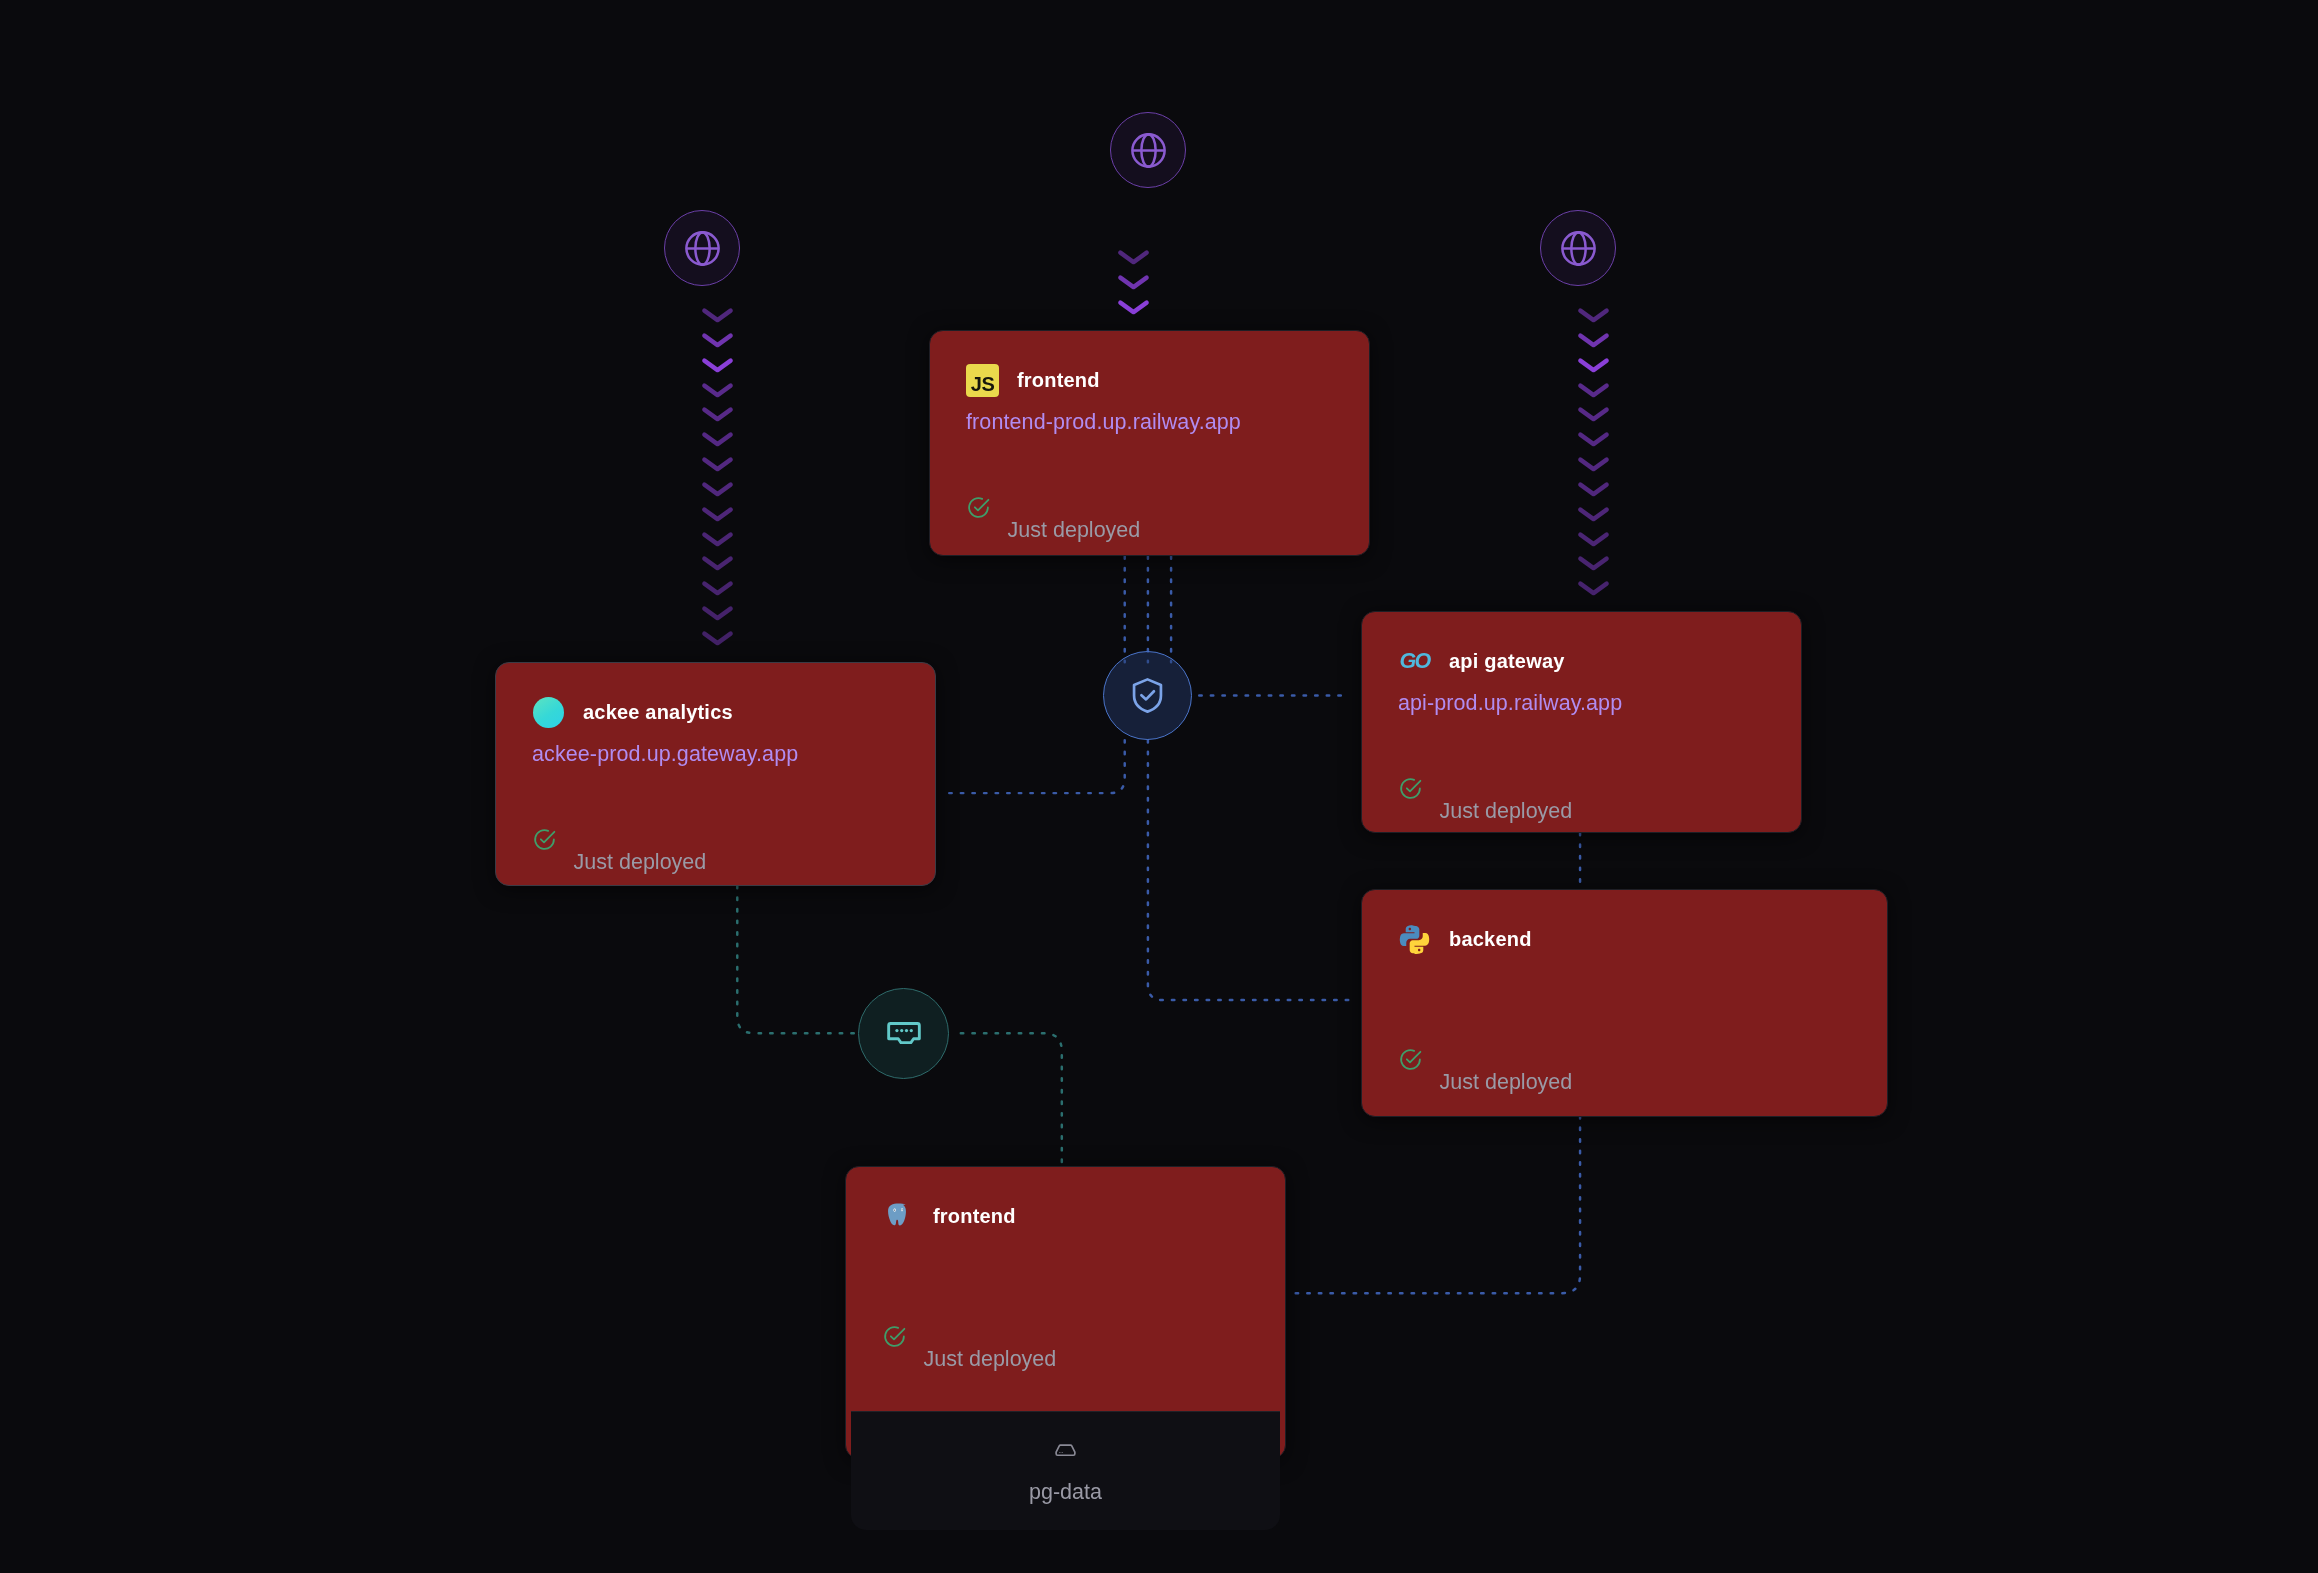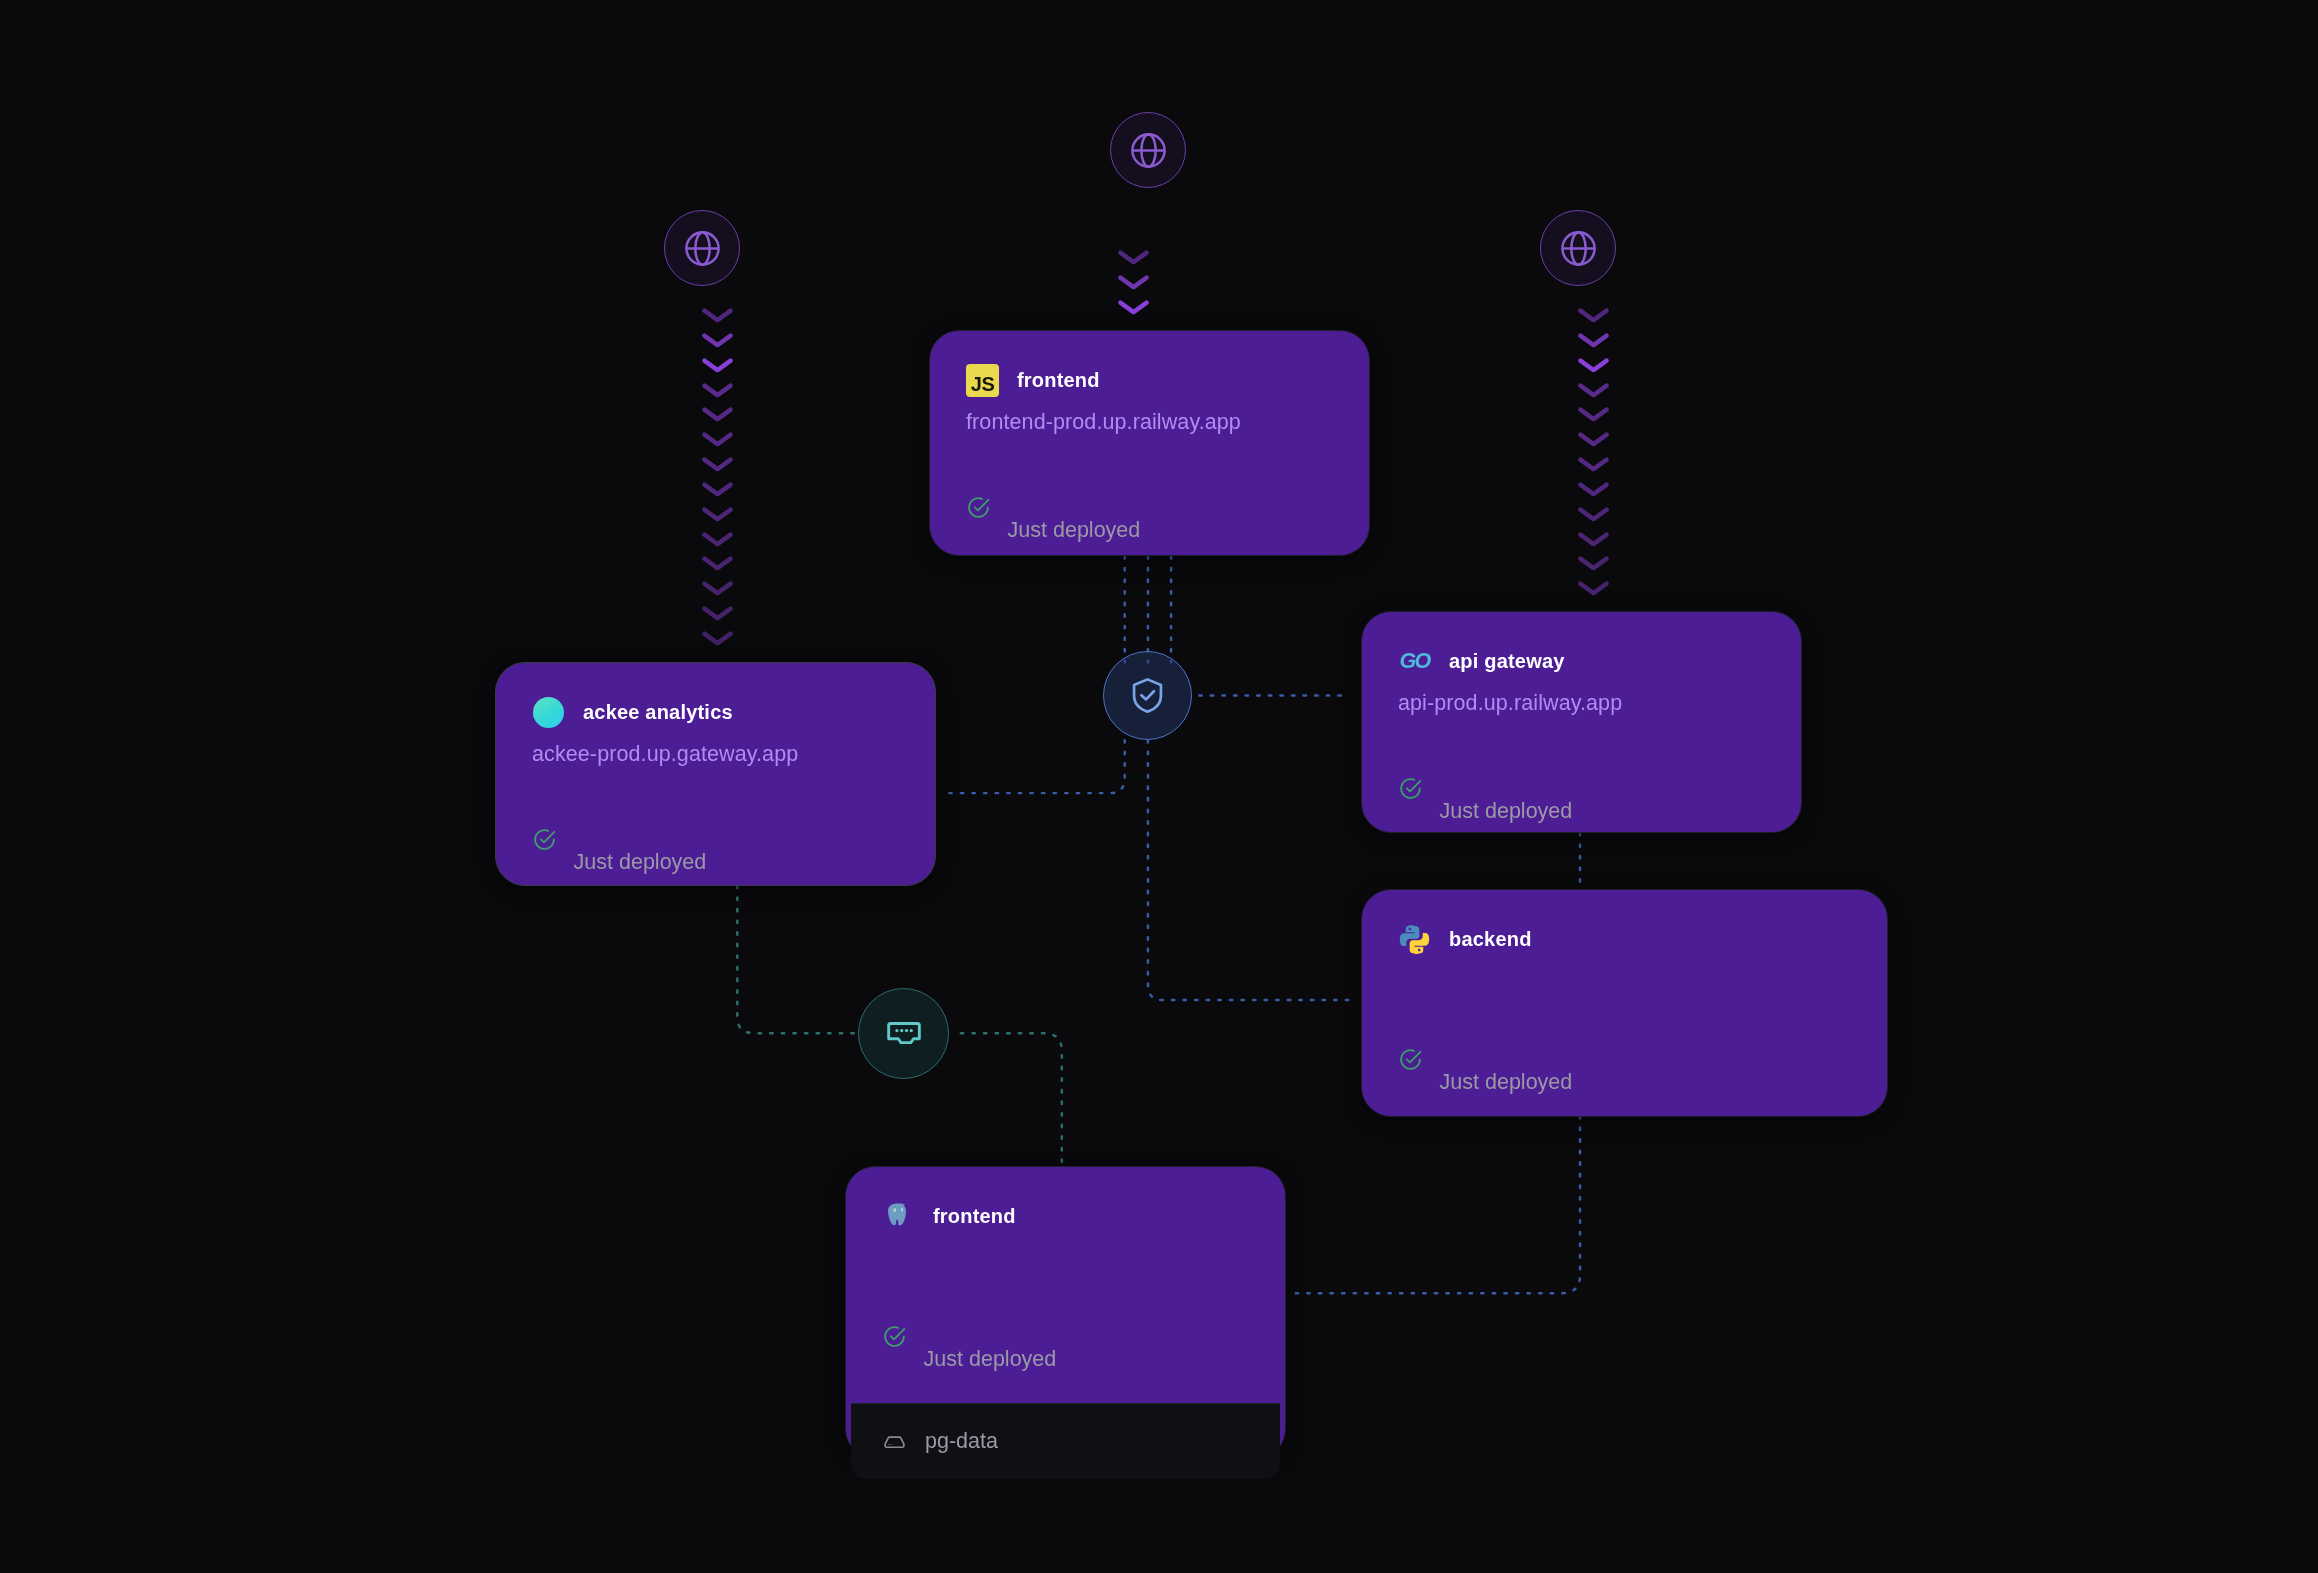--- a/index.html
+++ b/index.html
@@ -13,23 +13,23 @@
   #canvas {
     position: relative;
     width: 2319px; height: 1573px;
     background: #0a0a0d;
   }
   #edges { position: absolute; inset: 0; width: 2319px; height: 1573px; pointer-events: none; }
 
   
   .card {
     position: absolute;
-    background: #4c1d95;
+    background: #7f1d1d;
     border: 1.7px solid #1e1e25;
-    border-radius: 30px;
+    border-radius: 14px;
     box-shadow: 0 3.3px 20px rgba(0,0,0,0.55);
   }
   .card.selected { border-color: #3b3b45; }
   .card-body { padding: 33px 36px 30px 36px; }
   .card-head { display: flex; align-items: center; gap: 18px; }
   .card-title {
     font-size: 20px; font-weight: bold; color: #ffffff; letter-spacing: 0.2px;
   }
   .card-domain {
     margin-top: 13.2px; margin-left: 0;
@@ -52,26 +52,27 @@
     font-family: "Liberation Sans", sans-serif;
   }
   .teal-dot {
     width: 31px; height: 31px; border-radius: 50%;
     background: linear-gradient(145deg, #5de3c0 0%, #35d8d8 55%, #2ed0e8 100%);
   }
   .go-mark { color: #4fb8dd; font-size: 21.5px; font-weight: bold; letter-spacing: -1.7px; font-style: italic; }
 
   
   .volume-row {
-    margin: 8px 5px;
+    margin: 16px 5px;
     border-top: 1.7px solid #212128;
     padding: 25px 31px;
     display: flex; align-items: center; gap: 18px;
     background: #0f0f14;
     border-radius: 0 0 15px 15px;
+    flex-direction: column;
   }
   .volume-name { font-size: 21.5px; color: #9a9aa6; }
 
   
   .node-circle {
     position: absolute; border-radius: 50%;
     display: flex; align-items: center; justify-content: center;
   }
   .node-globe {
     width: 76px; height: 76px;

